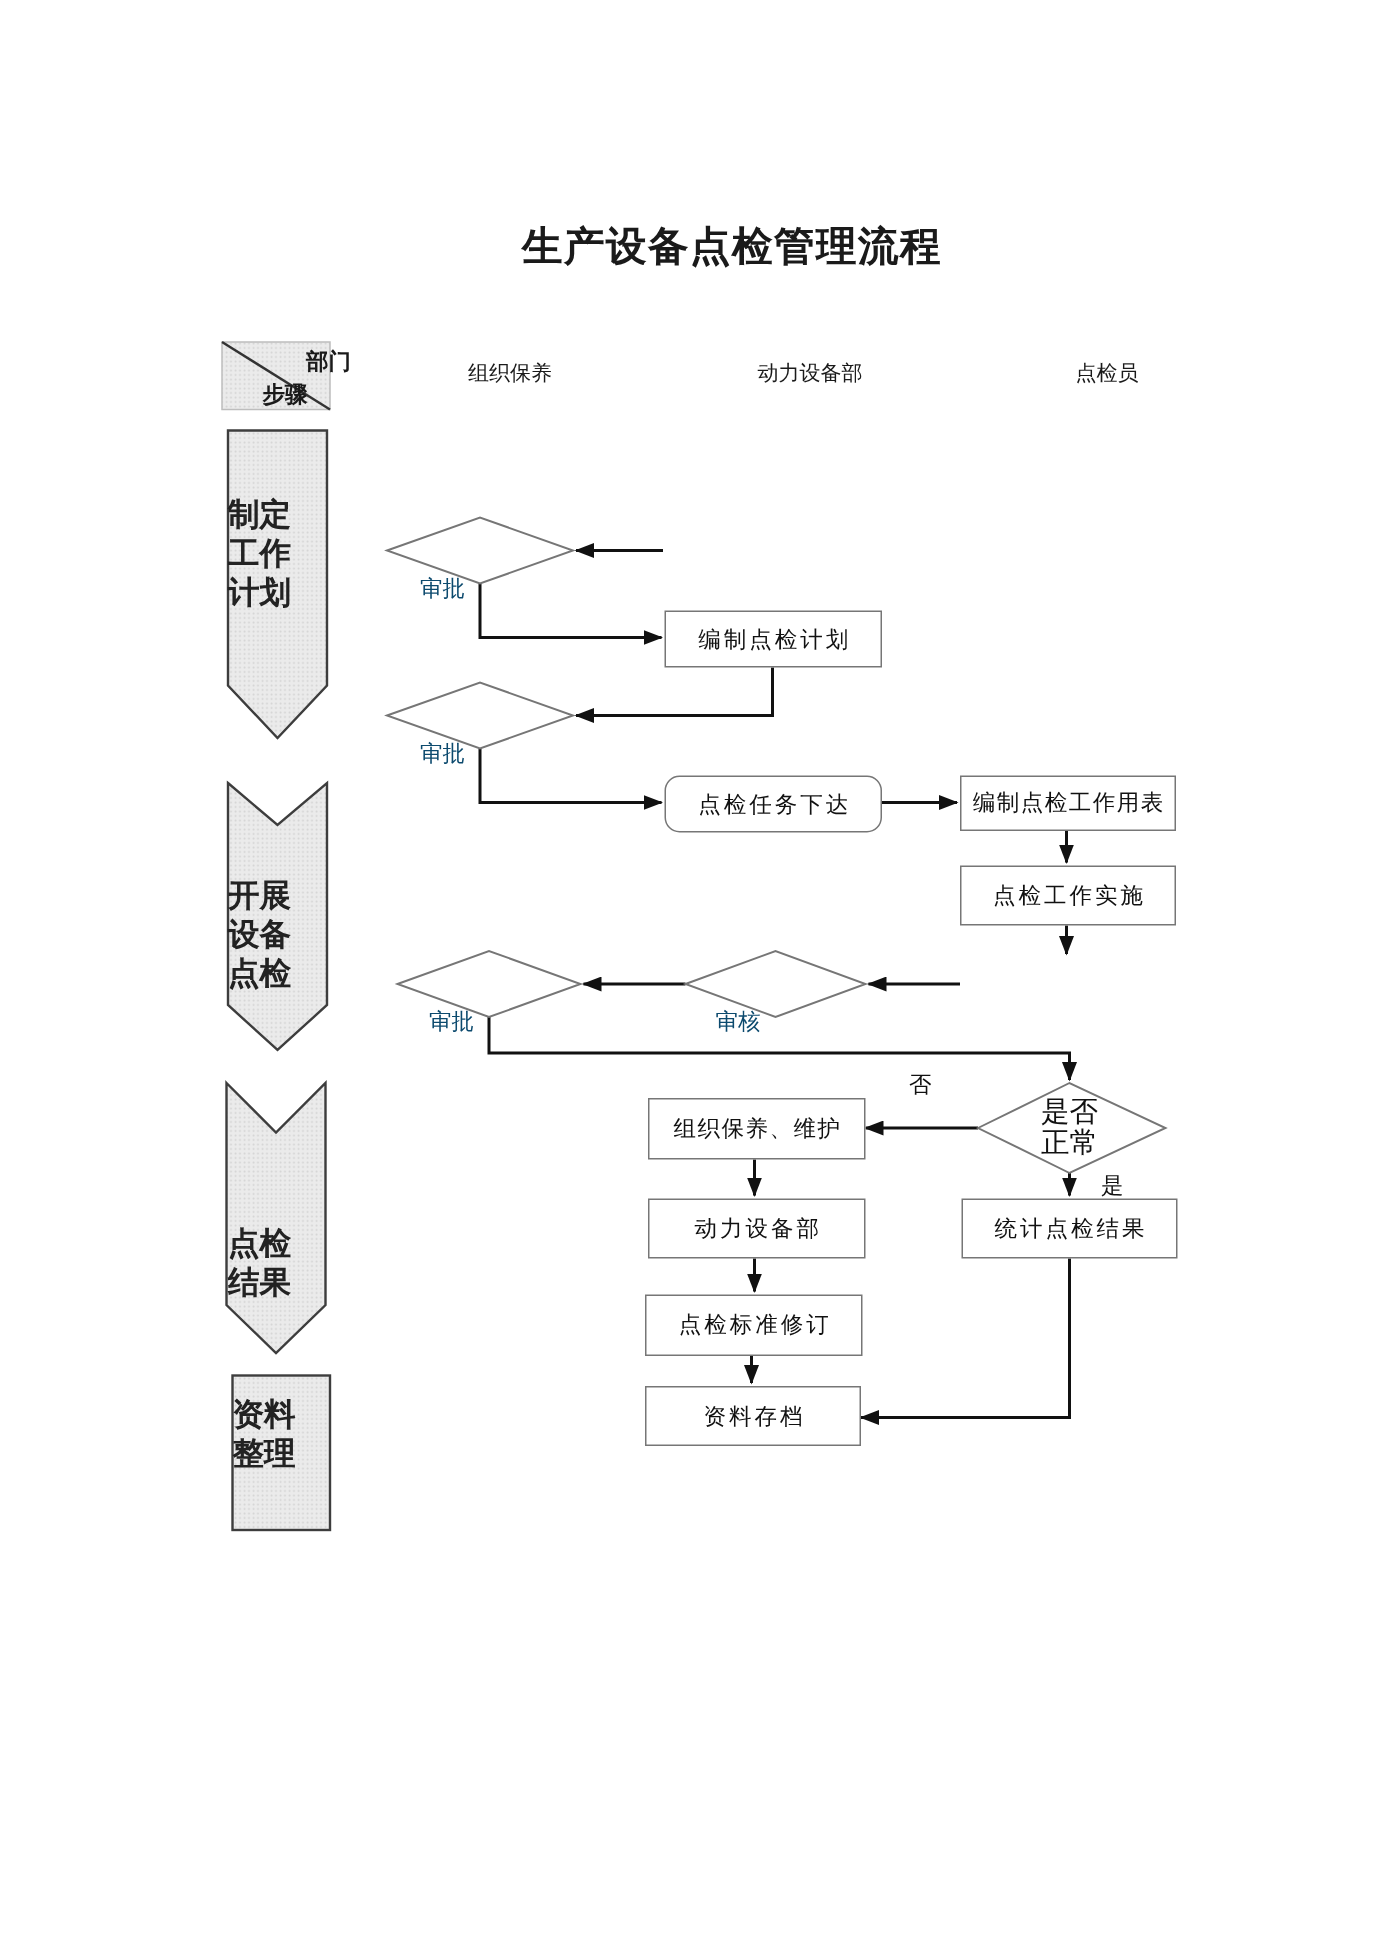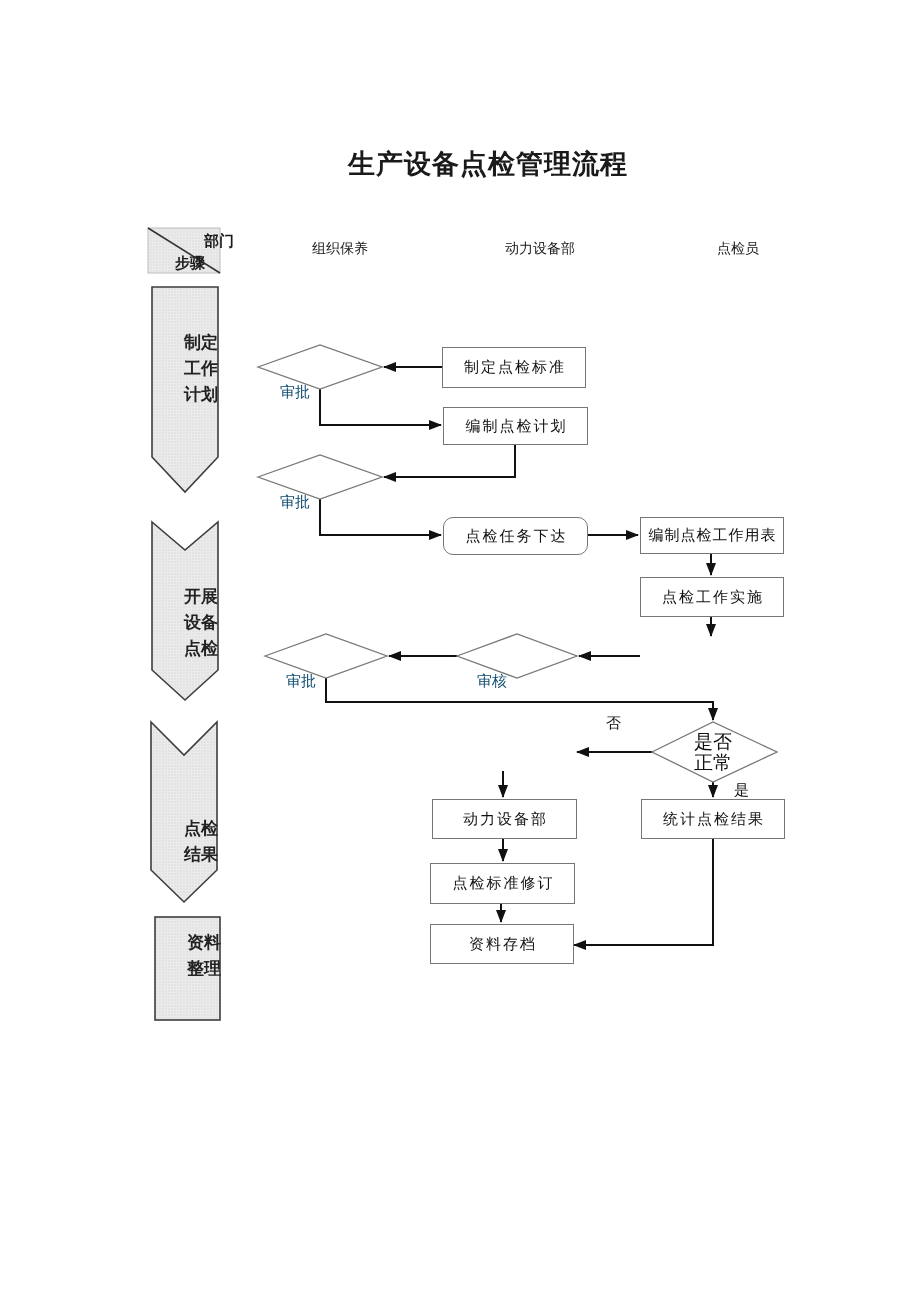--- a/index.html
+++ b/index.html
@@ -10,22 +10,22 @@
          letter-spacing:1px;font-family:"Liberation Sans",sans-serif;}
   .colhead{top:240px;width:130px;text-align:center;font-size:14px;}
   .cornerlabel{font-size:15px;font-weight:bold;}
   .flowbox{position:absolute;background:#ffffff;border:1px solid #767676;display:flex;
            align-items:center;justify-content:center;font-family:"Liberation Serif",serif;
            font-size:15px;letter-spacing:2px;text-indent:2px;color:#111;}
   .dlabel{position:absolute;text-align:left;font-family:"Liberation Serif",serif;
           font-size:15px;color:#0c4a6e;margin-top:25px;}
   .dlabel2{position:absolute;text-align:center;font-family:"Liberation Serif",serif;
            font-size:19px;line-height:21px;color:#111;}
-  .phasetext{position:absolute;left:152px;width:66px;text-align:right;
-             font-family:"Liberation Serif",serif;font-size:17px;font-weight:bold;
+  .phasetext{position:absolute;left:152px;width:66px;text-align:left;
+             font-family:"Liberation Serif",serif;font-size:21px;font-weight:bold;
              line-height:26px;color:#222;}
   .branch{position:absolute;font-family:"Liberation Serif",serif;font-size:15px;color:#111;}
   svg{position:absolute;left:0;top:0;}
 </style>
 </head>
 <body>
 
 <div id="page">
 
   <svg width="920" height="1301" viewBox="0 0 920 1301">
@@ -92,25 +92,25 @@
   </div>
   <div class="phasetext" style="top:816px;">
     <div>点检</div>
     <div>结果</div>
   </div>
   <div class="phasetext" style="top:930px;left:155px;">
     <div>资料</div>
     <div>整理</div>
   </div>
 
-  <div class="flowbox" style="left:442px;top:347px;width:142px;height:39px;">制定点检标准</div>
   <div class="flowbox" style="left:443px;top:407px;width:143px;height:36px;">编制点检计划</div>
   <div class="flowbox" style="left:443px;top:517px;width:143px;height:36px;border-radius:10px;">点检任务下达</div>
   <div class="flowbox" style="left:640px;top:517px;width:142px;height:35px;letter-spacing:1px;text-indent:1px;">编制点检工作用表</div>
   <div class="flowbox" style="left:640px;top:577px;width:142px;height:38px;">点检工作实施</div>
+  <div class="flowbox" style="left:432px;top:732px;width:143px;height:39px;letter-spacing:1px;text-indent:1px;">组织保养、维护</div>
   <div class="flowbox" style="left:432px;top:799px;width:143px;height:38px;">动力设备部</div>
   <div class="flowbox" style="left:641px;top:799px;width:142px;height:38px;">统计点检结果</div>
   <div class="flowbox" style="left:430px;top:863px;width:143px;height:39px;">点检标准修订</div>
   <div class="flowbox" style="left:430px;top:924px;width:142px;height:38px;">资料存档</div>
 
   <div class="dlabel" style="left:280px;top:358px;width:80px;">审批</div>
   <div class="dlabel" style="left:280px;top:468px;width:80px;">审批</div>
   <div class="dlabel" style="left:286px;top:647px;width:80px;">审批</div>
   <div class="dlabel" style="left:477px;top:647px;width:80px;">审核</div>
   <div class="dlabel2" style="left:673px;top:731px;width:80px;">

